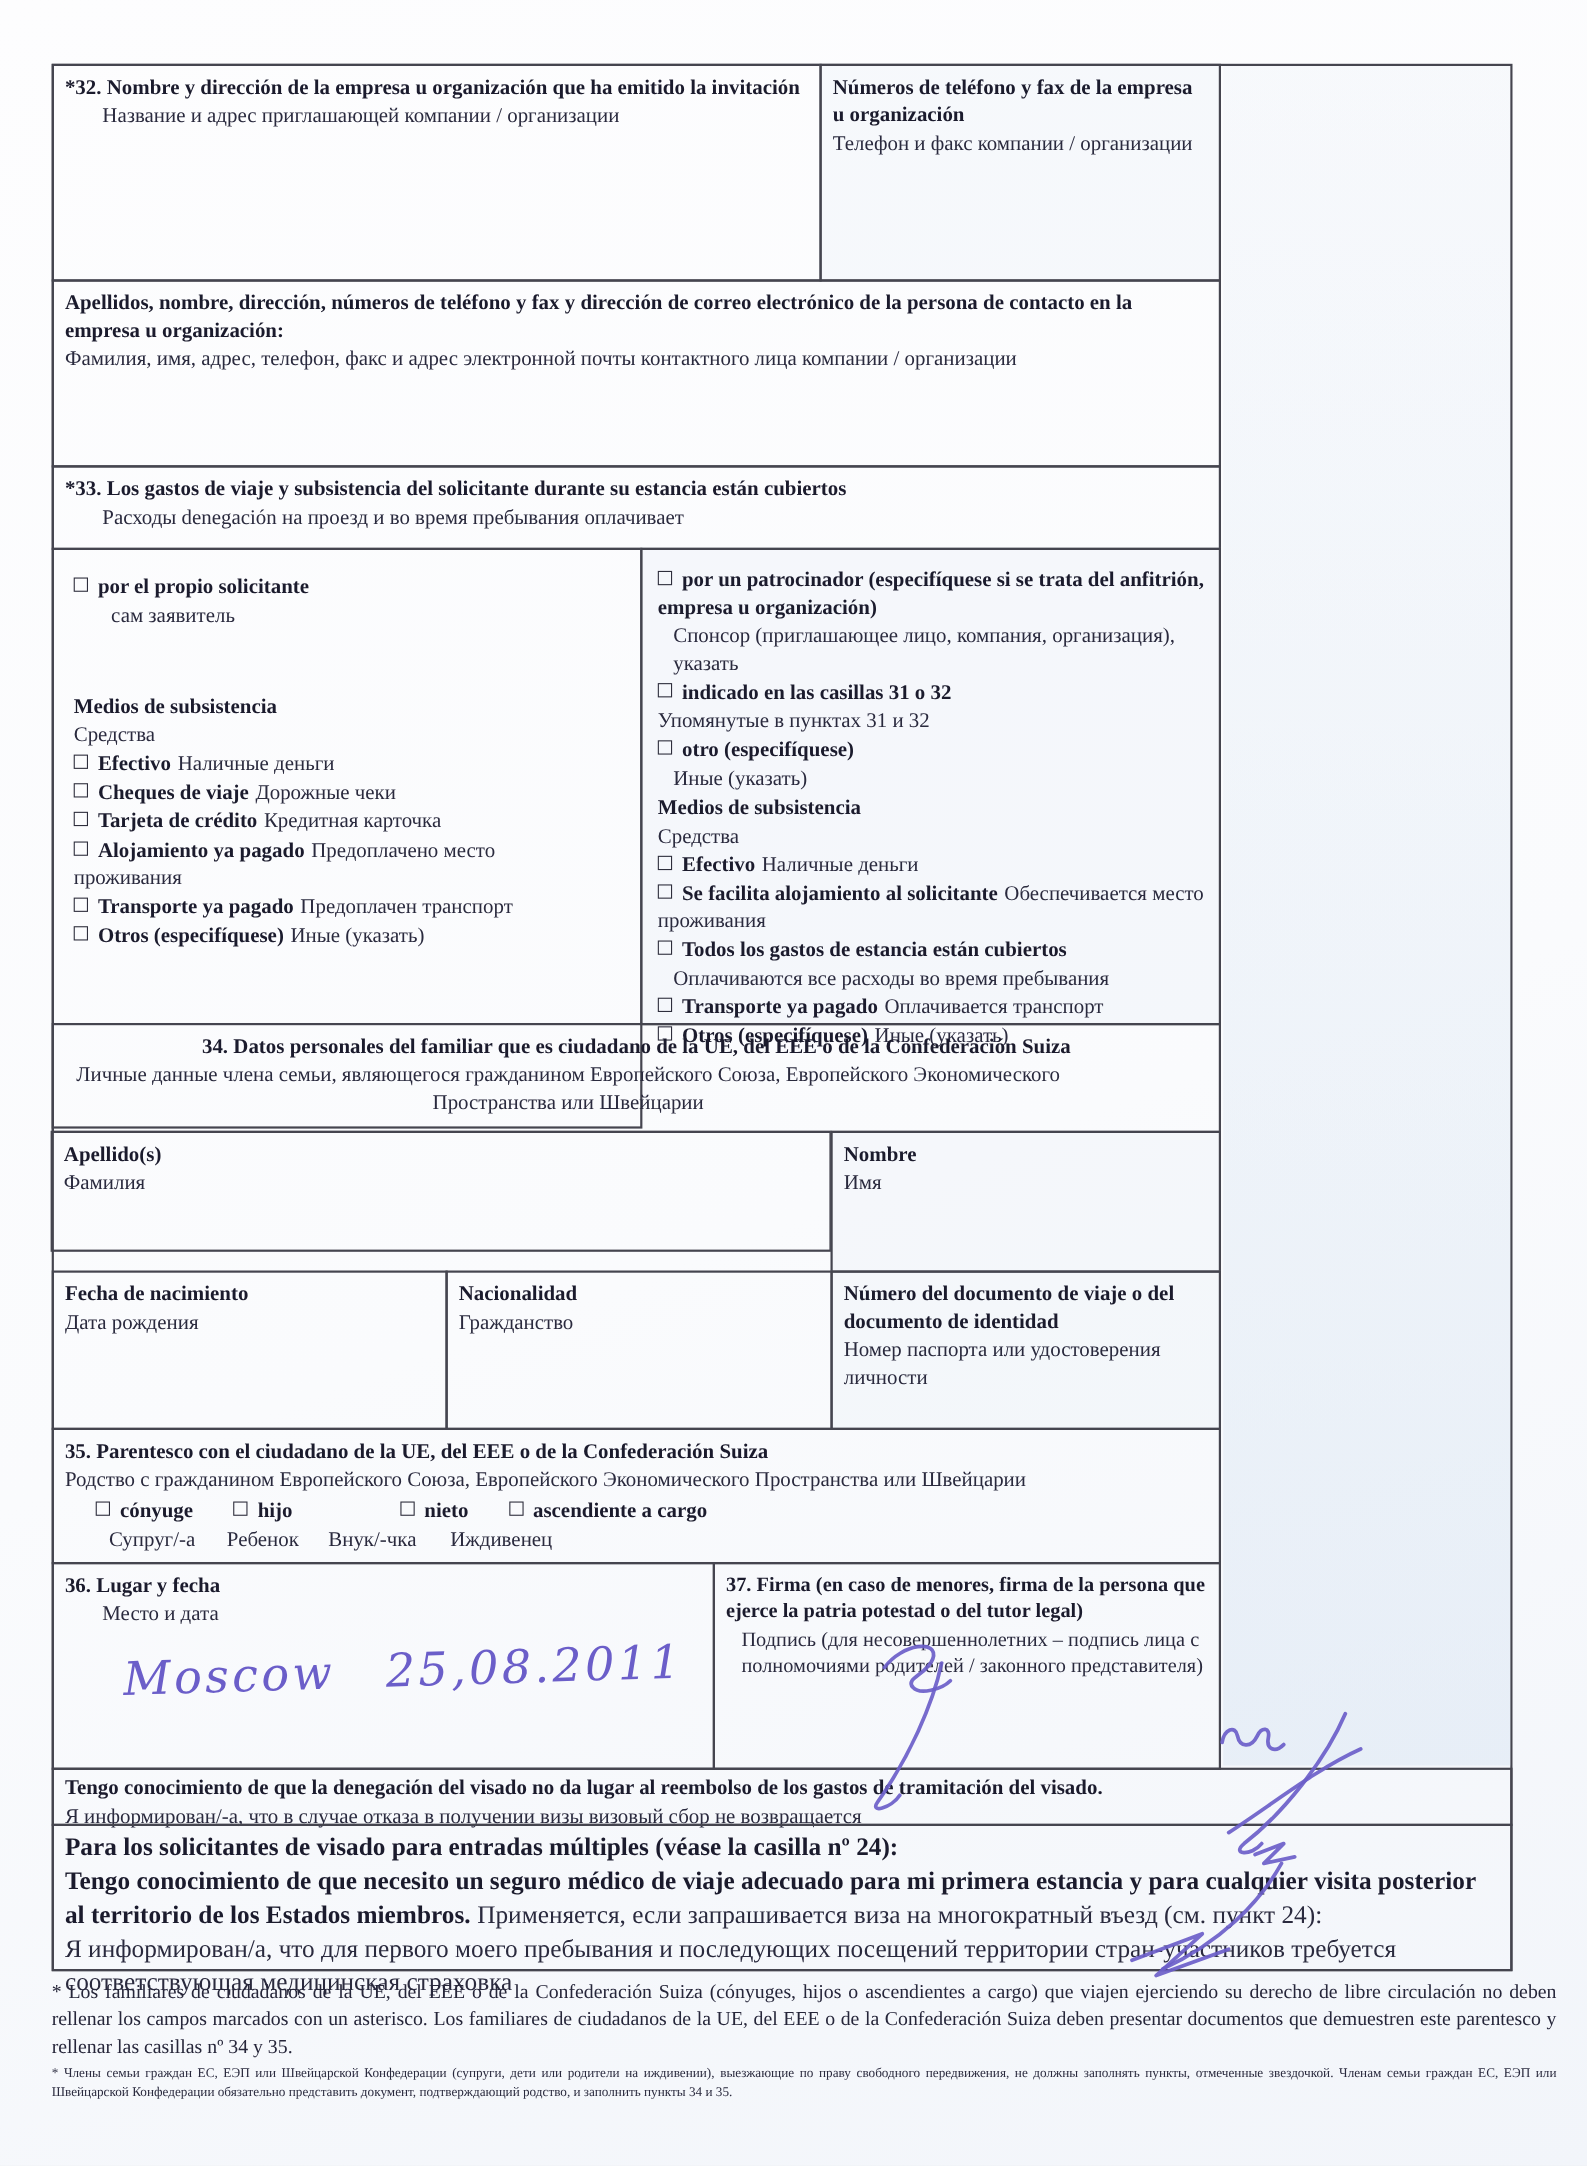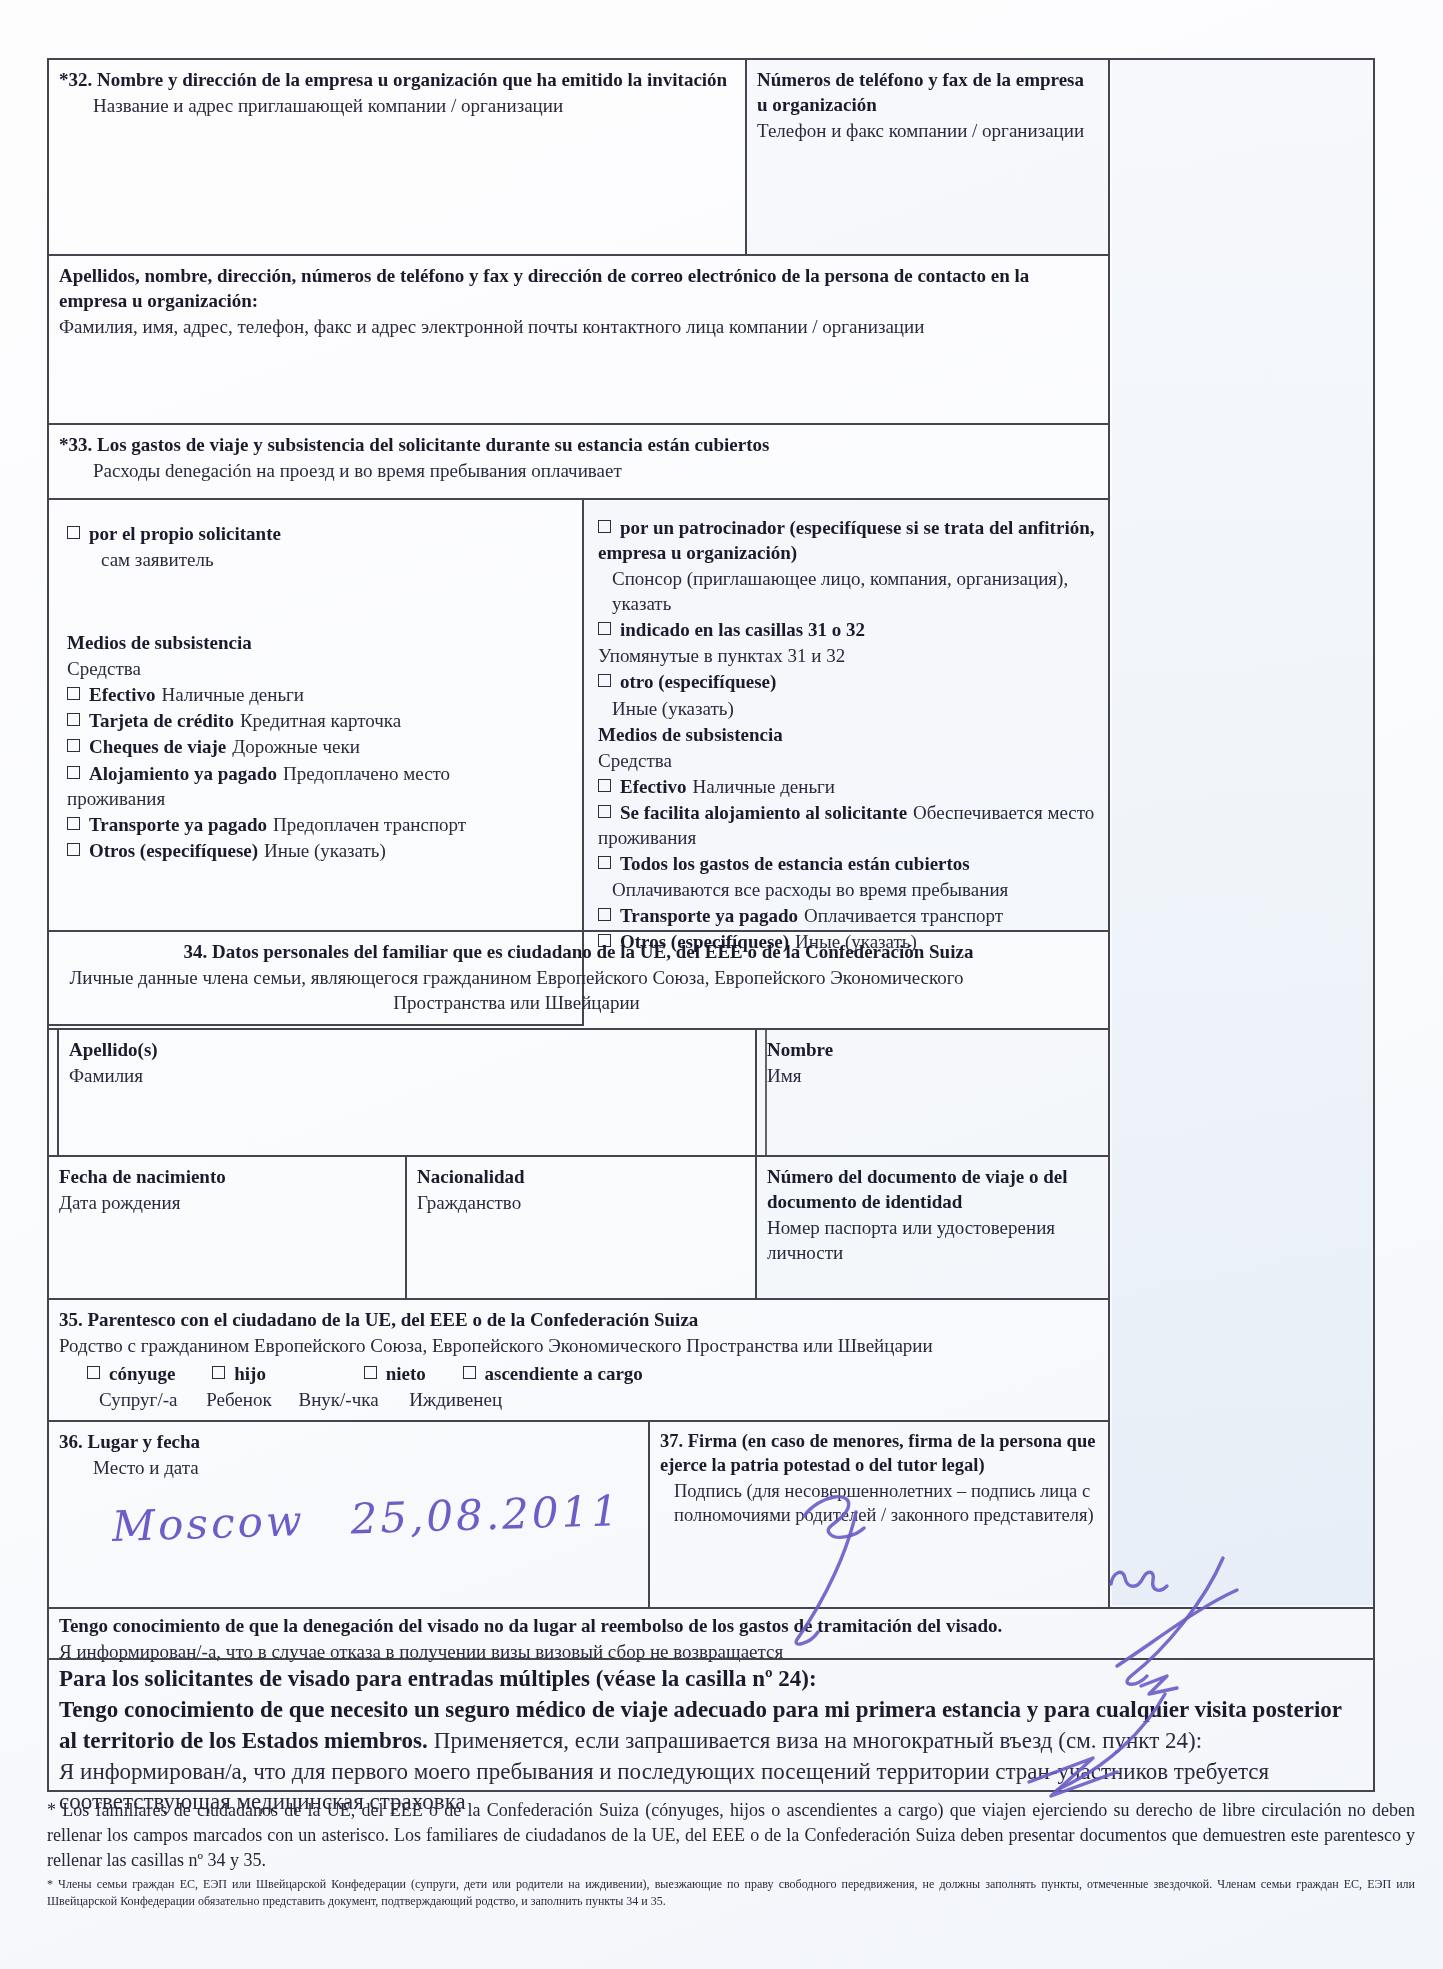--- a/index.html
+++ b/index.html
@@ -53,22 +53,22 @@
     <div class="line"><b>*33. Los gastos de viaje y subsistencia del solicitante durante su estancia están cubiertos</b></div>
     <div class="line ind ru">Расходы denegación на проезд и во время пребывания оплачивает</div>
   </div>
 
   <div class="cell fs19" style="left:47px;top:498px;width:537px;height:528px;padding:20px 30px 6px 18px;">
     <div class="line"><span class="cb"></span><b>por el propio solicitante</b></div>
     <div class="line ind ru">сам заявитель</div>
     <div class="line" style="margin-top:58px;"><b>Medios de subsistencia</b></div>
     <div class="line ru">Средства</div>
     <div class="line"><span class="cb"></span><b class="sp">Efectivo</b><span class="ru">Наличные деньги</span></div>
+    <div class="line"><span class="cb"></span><b class="sp">Cheques de viaje</b><span class="ru">Дорожные чеки</span></div>
     <div class="line"><span class="cb"></span><b class="sp">Tarjeta de crédito</b><span class="ru">Кредитная карточка</span></div>
-    <div class="line"><span class="cb"></span><b class="sp">Cheques de viaje</b><span class="ru">Дорожные чеки</span></div>
     <div class="line"><span class="cb"></span><b class="sp">Alojamiento ya pagado</b><span class="ru">Предоплачено место проживания</span></div>
     <div class="line"><span class="cb"></span><b class="sp">Transporte ya pagado</b><span class="ru">Предоплачен транспорт</span></div>
     <div class="line"><span class="cb"></span><b class="sp">Otros (especifíquese)</b><span class="ru">Иные (указать)</span></div>
   </div>
 
   <div class="cell fs19" style="left:582px;top:498px;width:528px;height:434px;padding:14px 12px 6px 14px;background:rgba(224,233,244,0.22);">
     <div class="line"><span class="cb"></span><b>por un patrocinador (especifíquese si se trata del anfitrión, empresa u organización)</b></div>
     <div class="line ind2 ru">Спонсор (приглашающее лицо, компания, организация), указать</div>
     <div class="line"><span class="cb"></span><b>indicado en las casillas 31 o 32</b></div>
     <div class="line ru">Упомянутые в пунктах 31 и 32</div>
@@ -82,21 +82,21 @@
     <div class="line ind2 ru">Оплачиваются все расходы во время пребывания</div>
     <div class="line"><span class="cb"></span><b class="sp">Transporte ya pagado</b><span class="ru">Оплачивается транспорт</span></div>
     <div class="line"><span class="cb"></span><b class="sp">Otros (especifíquese)</b><span class="ru">Иные (указать)</span></div>
   </div>
 
   <div class="cell fs19" style="left:47px;top:930px;width:1063px;height:100px;text-align:center;">
     <div class="line"><b>34. Datos personales del familiar que es ciudadano de la UE, del EEE o de la Confederación Suiza</b></div>
     <div class="line ru" style="max-width:915px;">Личные данные члена семьи, являющегося гражданином Европейского Союза, Европейского Экономического Пространства или Швейцарии</div>
   </div>
 
-  <div class="cell fs19" style="left:57px;top:1028px;width:710px;height:129px;">
+  <div class="cell fs19" style="left:46px;top:1028px;width:710px;height:110px;">
     <div class="line"><b>Apellido(s)</b></div>
     <div class="line ru">Фамилия</div>
   </div>
   <div class="cell fs19" style="left:755px;top:1028px;width:355px;height:129px;background:rgba(224,233,244,0.18);">
     <div class="line"><b>Nombre</b></div>
     <div class="line ru">Имя</div>
   </div>
 
   <div class="cell fs19" style="left:47px;top:1155px;width:360px;height:145px;">
     <div class="line"><b>Fecha de nacimiento</b></div>

